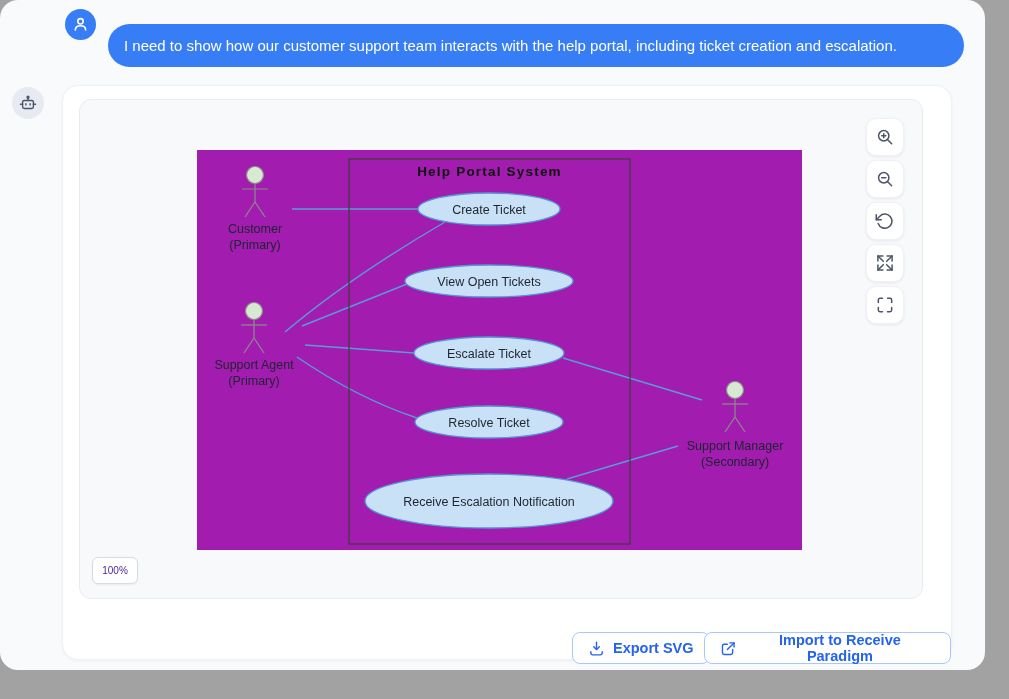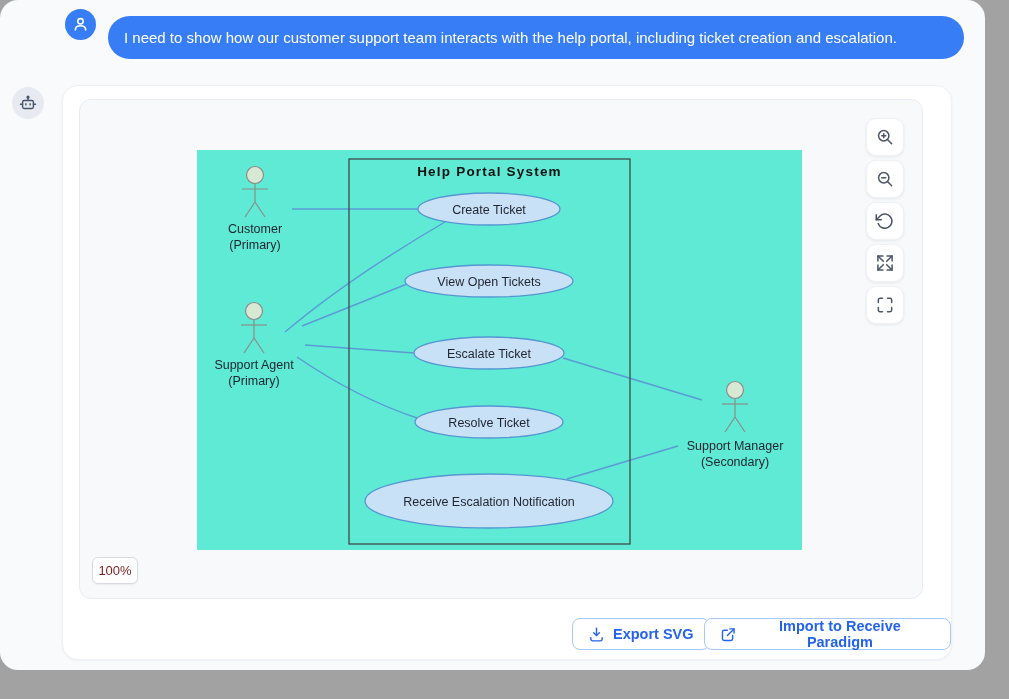--- a/index.html
+++ b/index.html
@@ -2,42 +2,42 @@
 <html><head>
 <meta charset="utf-8">
 <style>
   html,body{margin:0;padding:0;width:1009px;height:699px;overflow:hidden;
     font-family:"Liberation Sans",sans-serif;background:#a2a2a2;}
   .window{position:absolute;left:0;top:0;width:985px;height:670px;
     background:#f8fafc;border-radius:18px;overflow:hidden;}
   
   .user-avatar{position:absolute;left:65px;top:9px;width:31px;height:31px;
     border-radius:50%;background:#377df6;display:flex;align-items:center;justify-content:center;}
-  .bubble{position:absolute;left:108px;top:16px;width:856px;height:43px;
+  .bubble{position:absolute;left:108px;top:24px;width:856px;height:43px;
     background:#377df6;border-radius:22px;color:#ffffff;font-size:15px;
     display:flex;align-items:center;padding:0 16px;box-sizing:border-box;white-space:nowrap;}
   .bot-avatar{position:absolute;left:12px;top:87px;width:32px;height:32px;border-radius:50%;
     background:#e7eaf0;display:flex;align-items:center;justify-content:center;}
   
   .card{position:absolute;left:62px;top:85px;width:890px;height:575px;background:#ffffff;
     border:1px solid #eef1f5;border-radius:16px;box-sizing:border-box;
     box-shadow:0 1px 3px rgba(15,23,42,.05);}
   .panel{position:absolute;left:16px;top:13px;width:844px;height:500px;background:#f8f9fb;
     border:1px solid #e8ebef;border-radius:12px;box-sizing:border-box;overflow:hidden;}
-  .diagram-canvas{position:absolute;left:117px;top:50px;width:605px;height:400px;background:#5eead4;}
+  .diagram-canvas{position:absolute;left:117px;top:50px;width:605px;height:400px;background:#a21caf;}
   .zoom-controls{position:absolute;left:786px;top:18px;display:flex;flex-direction:column;gap:4px;}
   .ctrl-btn{width:38px;height:38px;background:#ffffff;border:1px solid #f0f1f4;border-radius:10px;
     display:flex;align-items:center;justify-content:center;cursor:pointer;
     box-shadow:0 1px 3px rgba(15,23,42,.08);padding:0;}
   .ctrl-btn svg{stroke:#4c5568;fill:none;stroke-width:1.8;stroke-linecap:round;stroke-linejoin:round;}
   .zoom-badge{position:absolute;left:12px;top:457px;min-width:44px;height:25px;background:#ffffff;
     border:1px solid #d8dce2;border-radius:6px;display:flex;align-items:center;justify-content:center;
-    font-size:13px;color:#7f1d1d;box-shadow:0 1px 2px rgba(15,23,42,.06);}
-  
-  .footer-btn{position:absolute;top:532px;height:32px;background:#ffffff;border:1.5px solid #a6c8fd;
+    font-size:10px;color:#4c1d95;box-shadow:0 1px 2px rgba(15,23,42,.06);}
+  
+  .footer-btn{position:absolute;top:546px;height:32px;background:#ffffff;border:1.5px solid #a6c8fd;
     border-radius:8px;color:#2463eb;font-size:14.5px;font-weight:700;display:flex;align-items:center;
     gap:8px;padding:0 15px;cursor:pointer;box-sizing:border-box;font-family:"Liberation Sans",sans-serif;}
   .footer-btn svg{stroke:#2463eb;fill:none;stroke-width:2;stroke-linecap:round;stroke-linejoin:round;}
   .btn-export{left:509px;}
   .btn-import{left:641px;}
   
   #uml-svg text{font-family:"Liberation Sans",sans-serif;}
   .uml-label{font-size:12.5px;fill:#1f2430;}
   .uml-title{font-size:13.5px;font-weight:bold;fill:#111111;letter-spacing:1.2px;}
 </style>

